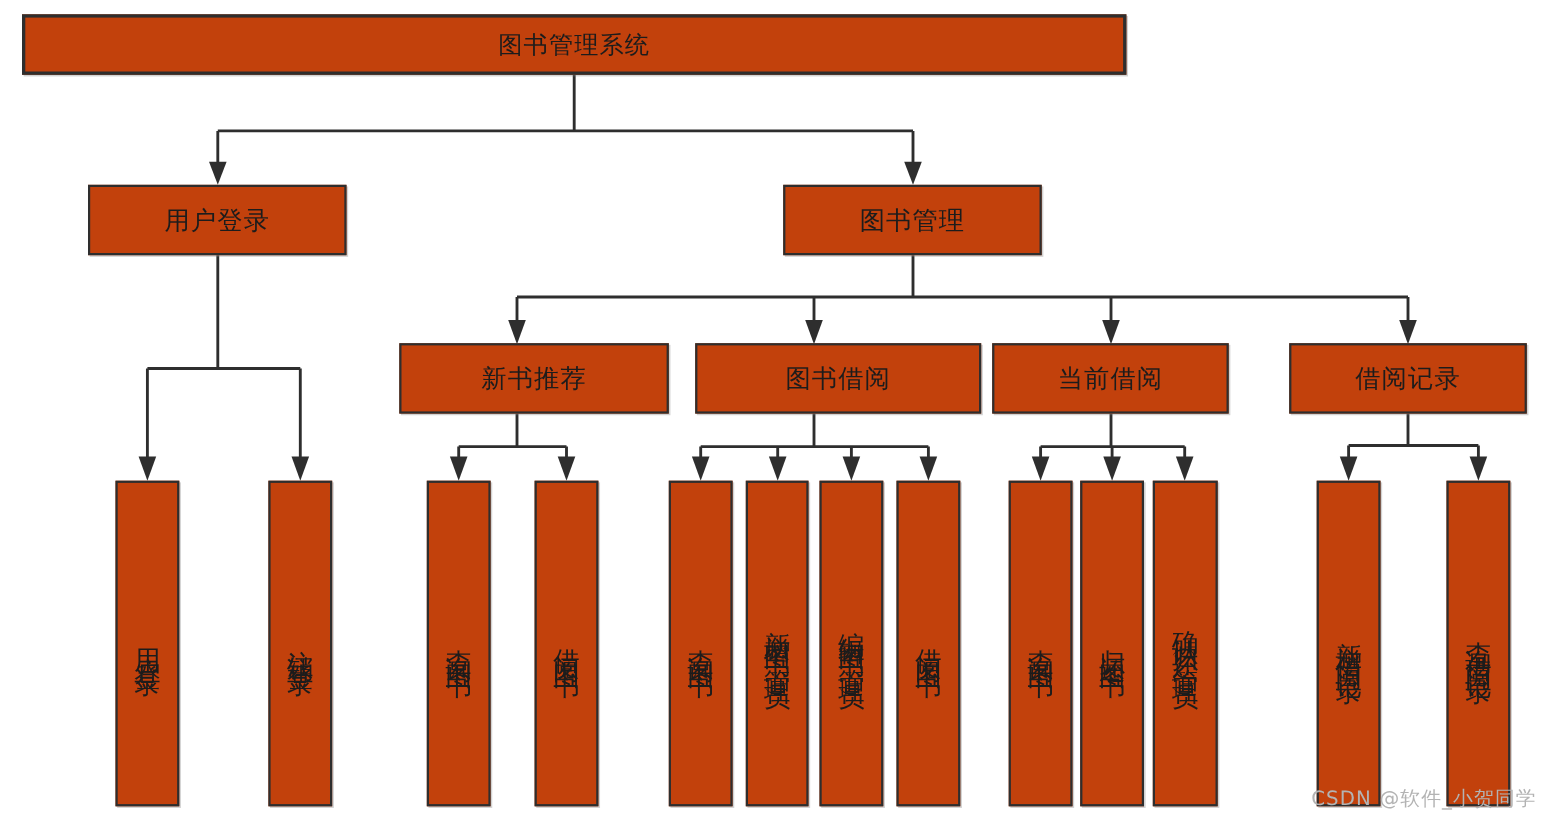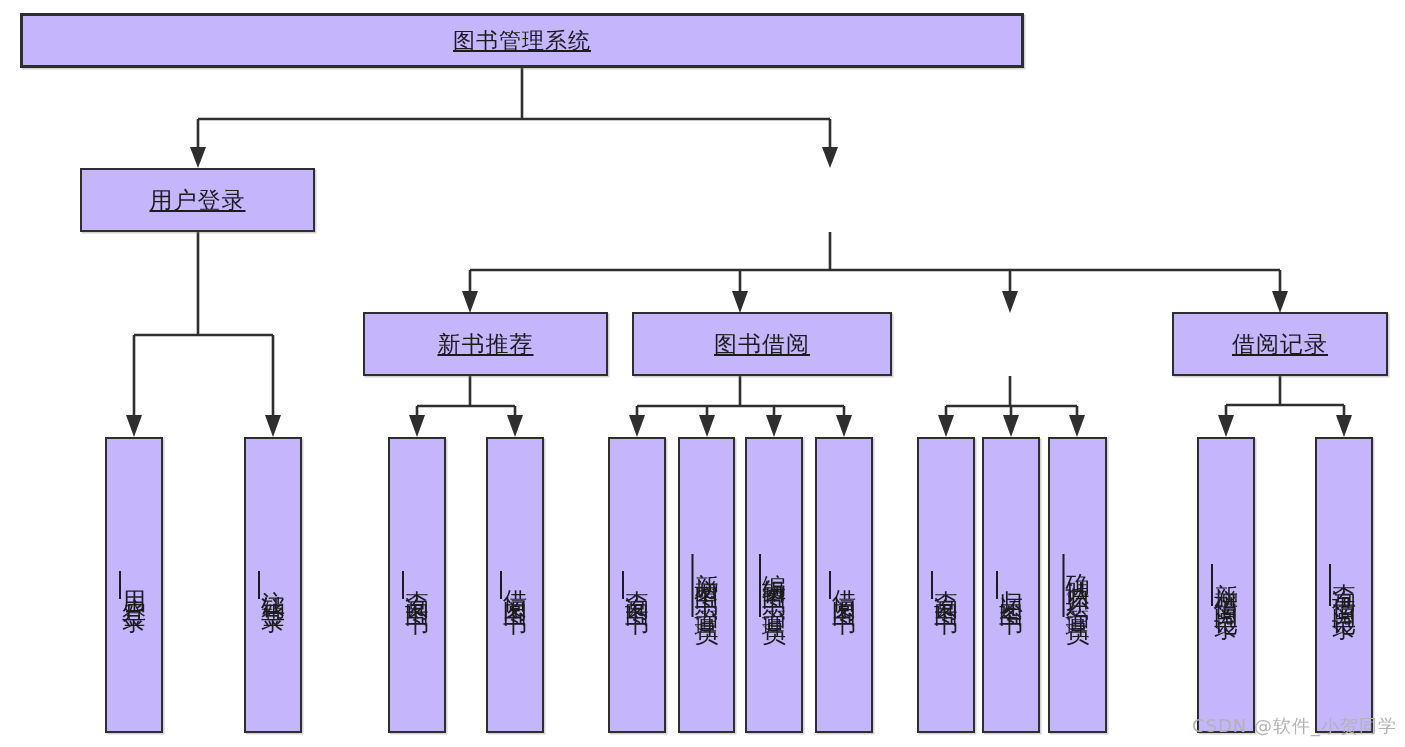--- a/index.html
+++ b/index.html
@@ -27,28 +27,27 @@
     stroke-width: 2.6;
   }
   .head {
     fill: var(--line, #2e2e2e);
     stroke: none;
   }
   .node {
     position: absolute;
     z-index: 2;
     box-sizing: border-box;
-    background: #c4b5fd;
+    background: #c2410c;
     border: 2.5px solid var(--line, #2e2e2e);
     color: var(--text, #1c1c1c);
     display: flex;
     align-items: center;
     justify-content: center;
     box-shadow: 1.5px 1.5px 0 rgba(130,130,130,0.35);
-    text-decoration: underline;
   }
   .hbox {
     font-size: 23px;
     letter-spacing: 1px;
   }
   .hbox.root {
     border-width: 3px;
     font-size: 22px;
   }
   .vbox {
@@ -109,26 +108,32 @@
     <polygon class="head" points="1336,415 1352,415 1344,437"></polygon>
   </svg>
 
   <div class="node hbox root" style="left:20px; top:13px; width:1004px; height:55px">
     <span>图书管理系统</span>
   </div>
 
   <div class="node hbox" style="left:80px; top:168px; width:235px; height:64px">
     <span>用户登录</span>
   </div>
+  <div class="node hbox" style="left:712px; top:168px; width:235px; height:64px">
+    <span>图书管理</span>
+  </div>
 
   <div class="node hbox" style="left:363px; top:312px; width:245px; height:64px">
     <span>新书推荐</span>
   </div>
   <div class="node hbox" style="left:632px; top:312px; width:260px; height:64px">
     <span>图书借阅</span>
+  </div>
+  <div class="node hbox" style="left:902px; top:312px; width:215px; height:64px">
+    <span>当前借阅</span>
   </div>
   <div class="node hbox" style="left:1172px; top:312px; width:216px; height:64px">
     <span>借阅记录</span>
   </div>
 
   <div class="node vbox" style="left:105px; top:437px; width:58px; height:296px">
     <span>用户登录</span>
   </div>
   <div class="node vbox" style="left:244px; top:437px; width:58px; height:296px">
     <span>注销登录</span>

